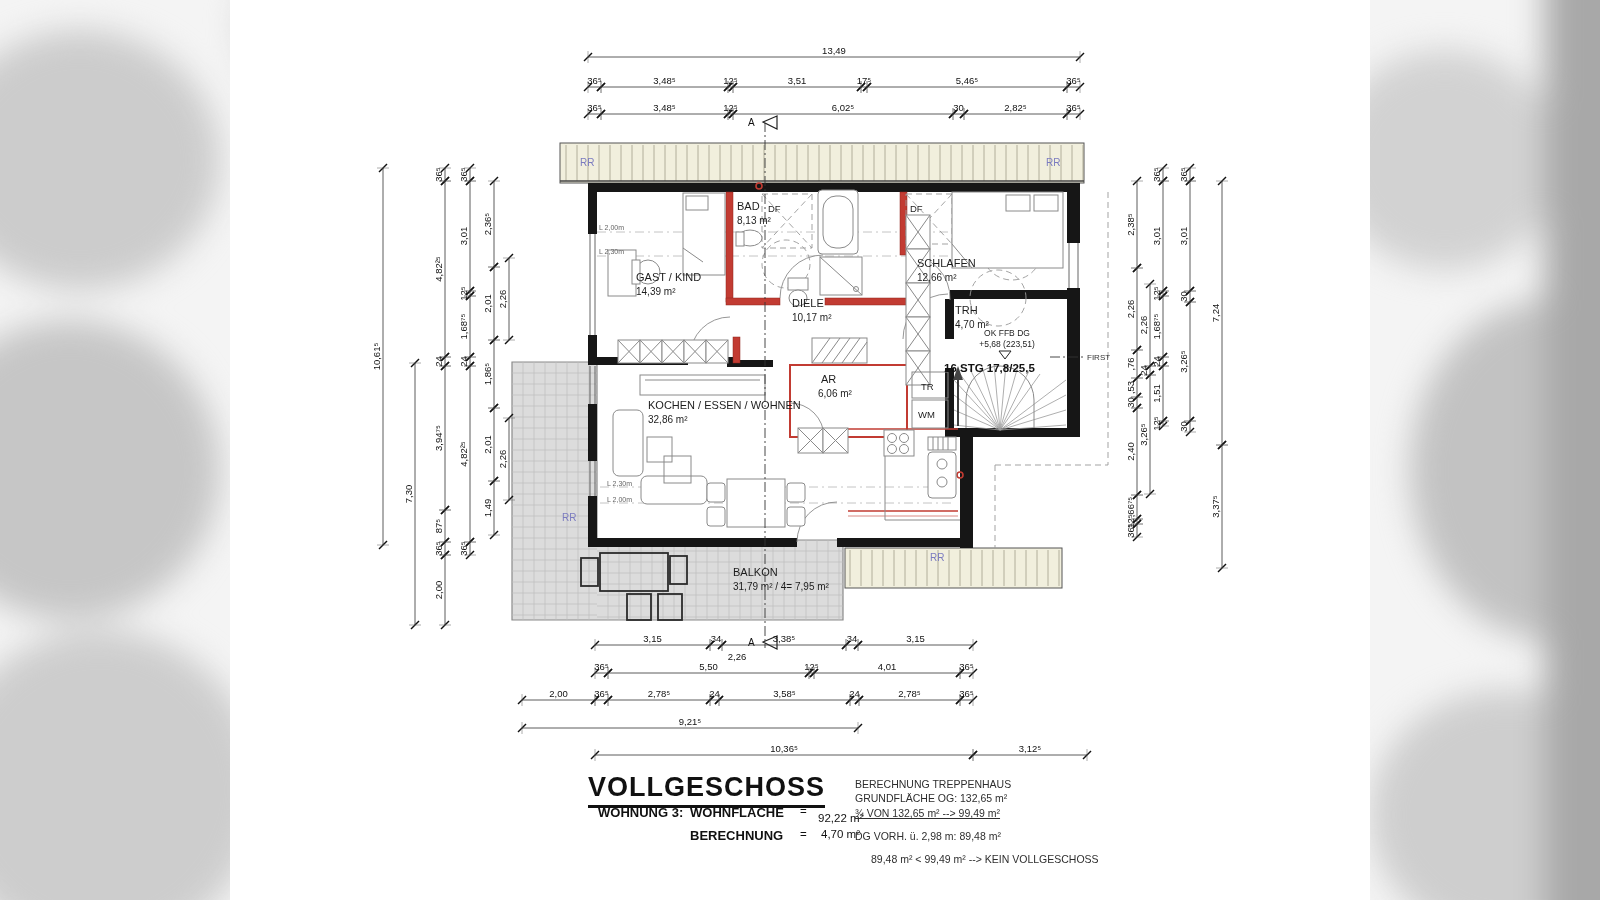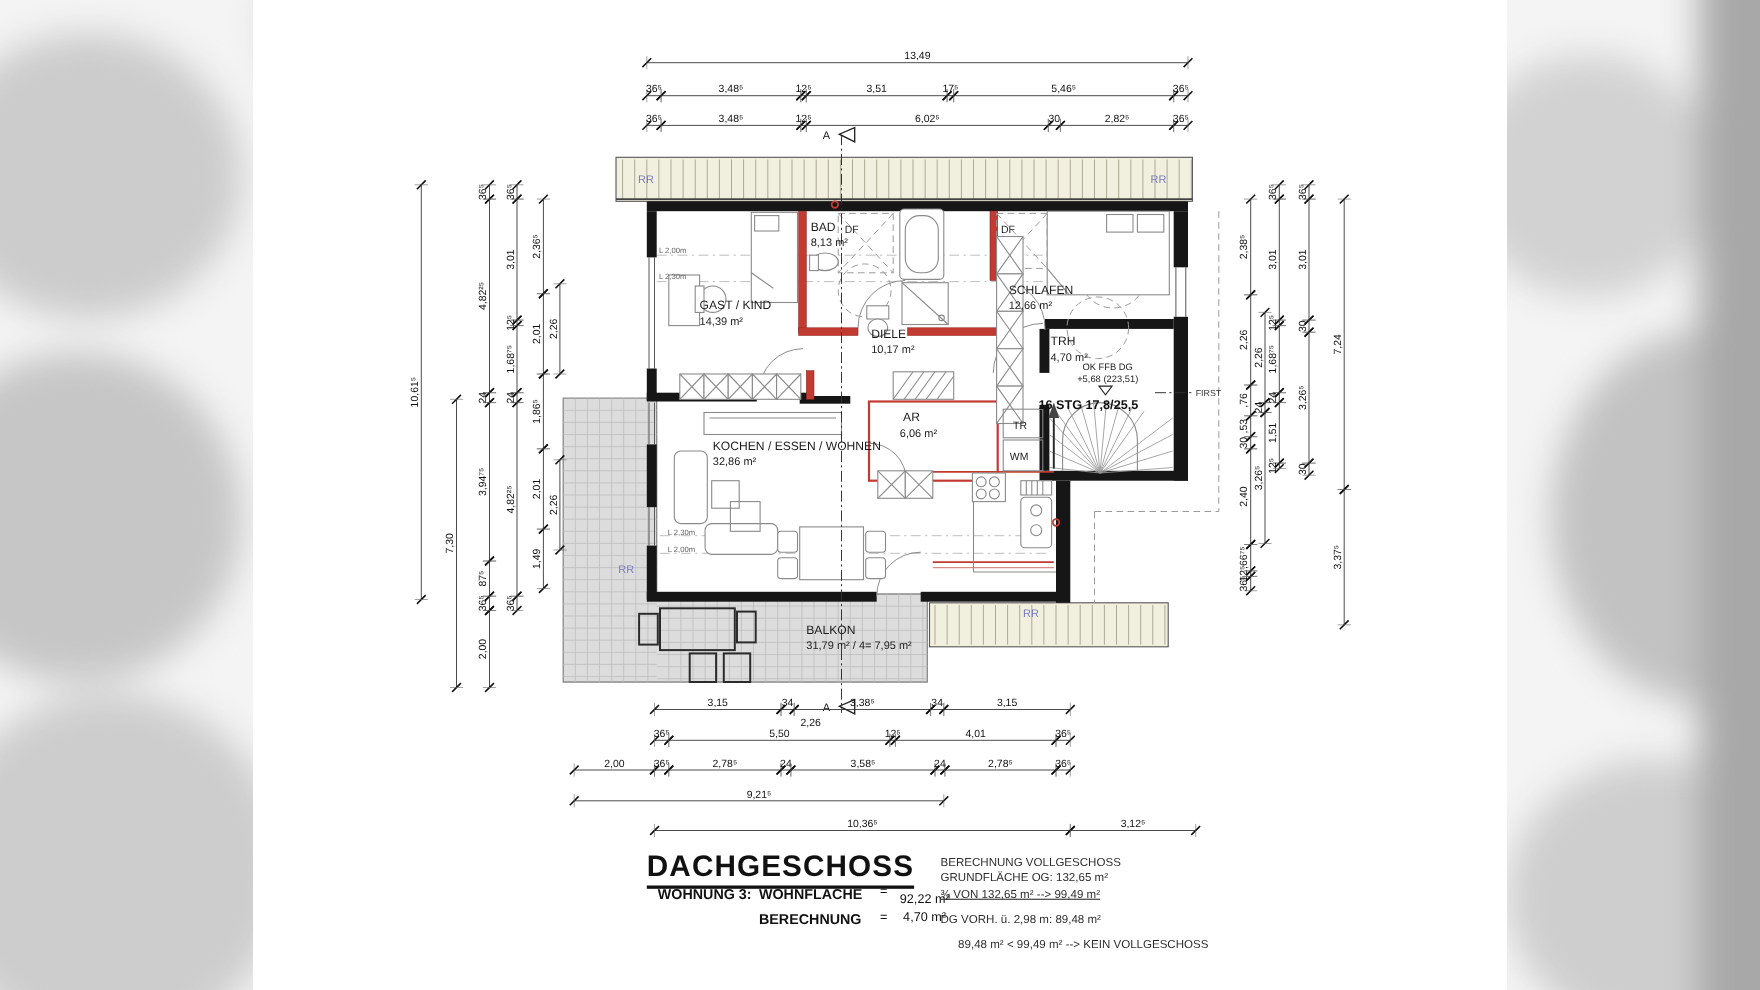--- a/index.html
+++ b/index.html
@@ -984,26 +984,26 @@
       <line x1="1222" y1="445" x2="1222" y2="568" class="dl"></line>
       <line x1="1218" y1="449" x2="1226" y2="441" class="dt"></line>
       <line x1="1216" y1="445" x2="1228" y2="445" class="de"></line>
       <line x1="1218" y1="572" x2="1226" y2="564" class="dt"></line>
       <line x1="1216" y1="568" x2="1228" y2="568" class="de"></line>
       <text x="1219" y="506.5" class="dx" transform="rotate(-90 1219 506.5)">3,37⁵</text>
       <text x="737" y="660" class="dx">2,26</text>
     </g>
 </svg>
 
-<div class="tb tb-title" style="left:588px;top:772px;">DACHGESCHOSS</div>
+<div class="tb tb-title" style="left:588px;top:772px;">VOLLGESCHOSS</div>
 <div class="tb tb-b" style="left:598px;top:805px;">WOHNUNG 3:</div>
 <div class="tb tb-b" style="left:690px;top:805px;text-align:right;">WOHNFLÄCHE</div>
 <div class="tb tb-v" style="left:800px;top:805px;">=</div>
 <div class="tb tb-v" style="left:818px;top:812px;">92,22 m²</div>
 <div class="tb tb-b" style="left:690px;top:828px;">BERECHNUNG</div>
 <div class="tb tb-v" style="left:800px;top:828px;">=</div>
 <div class="tb tb-v" style="left:821px;top:828px;">4,70 m²</div>
 
-<div class="tb calc" style="left:855px;top:778px;">BERECHNUNG VOLLGESCHOSS</div>
+<div class="tb calc" style="left:855px;top:778px;">BERECHNUNG TREPPENHAUS</div>
 <div class="tb calc" style="left:855px;top:792px;">GRUNDFLÄCHE OG: 132,65 m²</div>
 <div class="tb calc" style="left:855px;top:807px;text-decoration:underline;">¾ VON 132,65 m² --&gt; 99,49 m²</div>
 <div class="tb calc" style="left:855px;top:830px;">DG VORH. ü. 2,98 m: 89,48 m²</div>
 <div class="tb calc" style="left:855px;top:853px;padding-left:16px;">89,48 m² &lt; 99,49 m² --&gt; KEIN VOLLGESCHOSS</div>
 
 </body></html>

